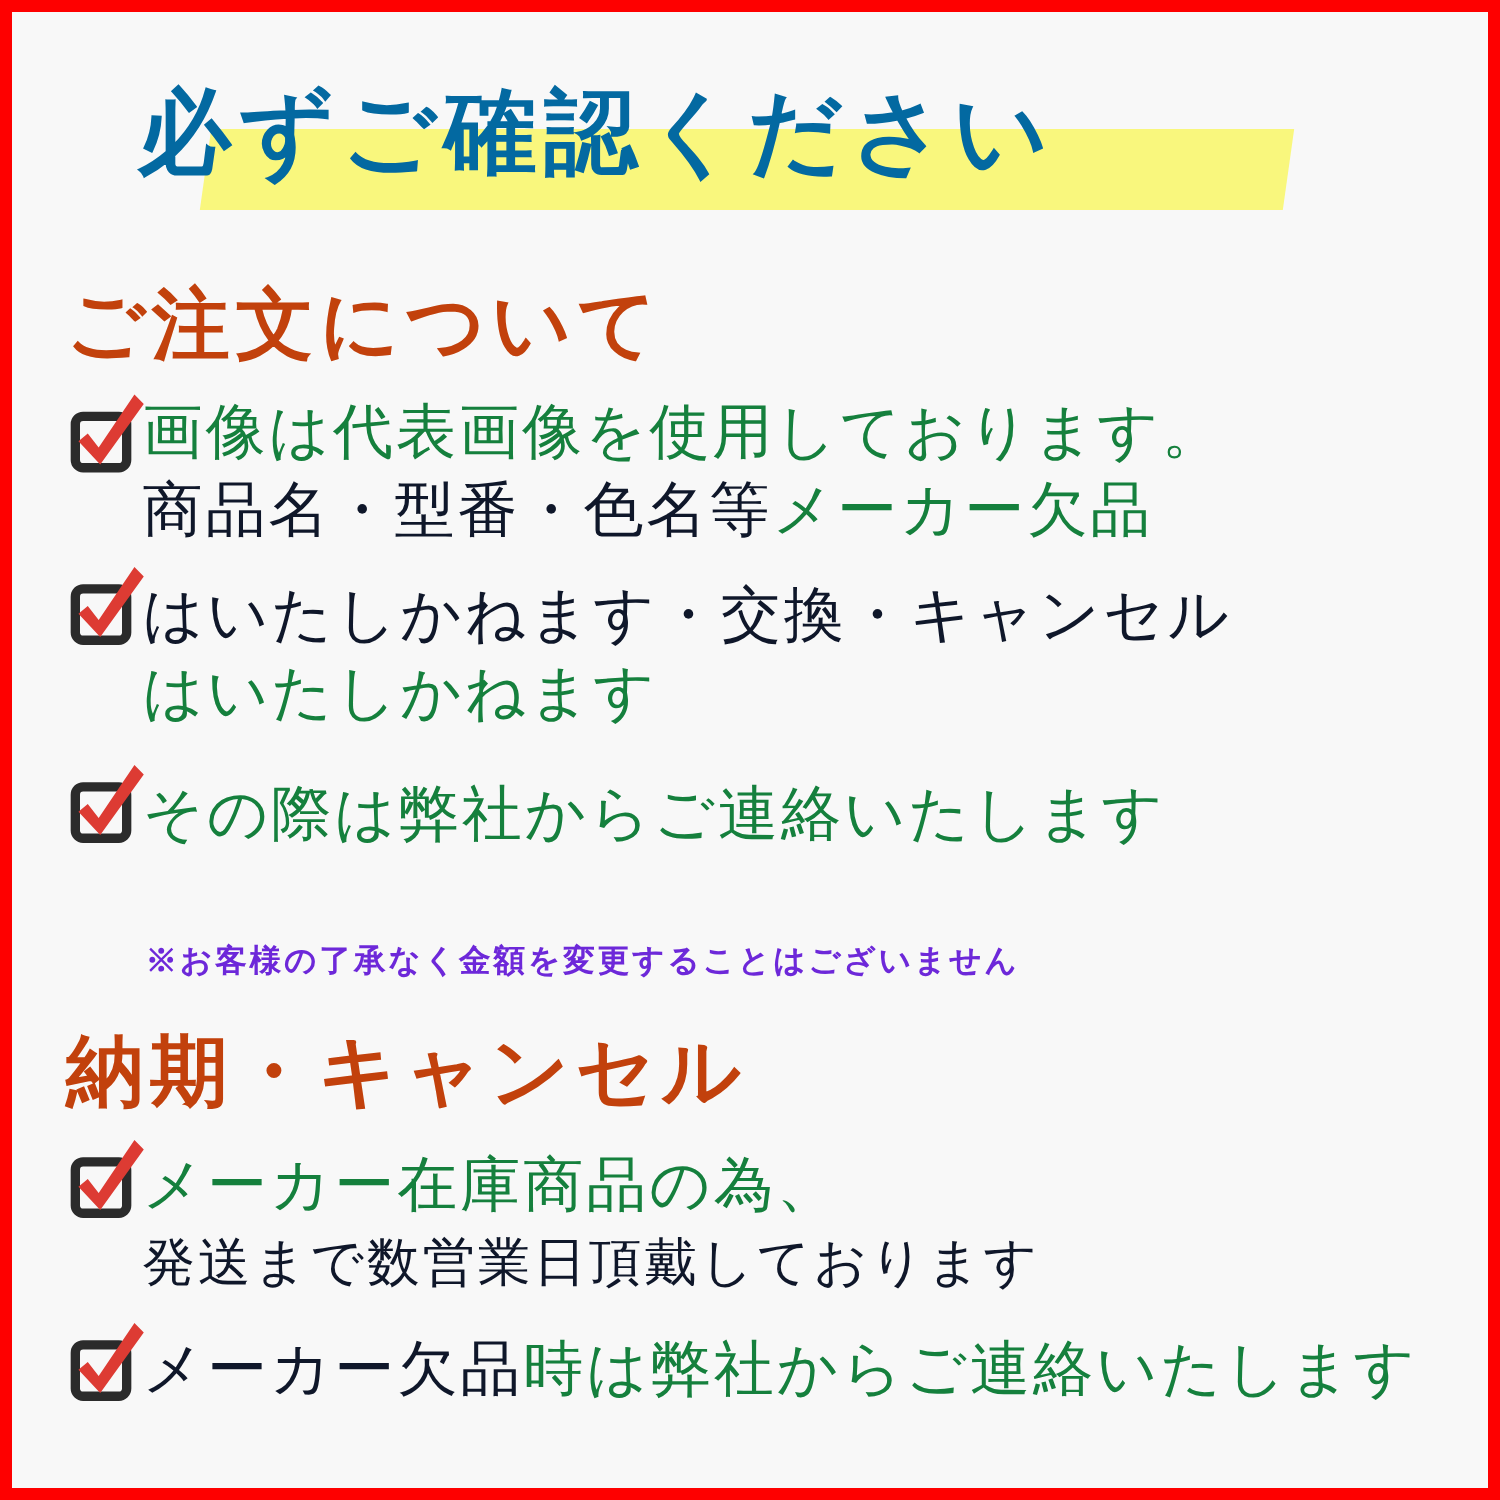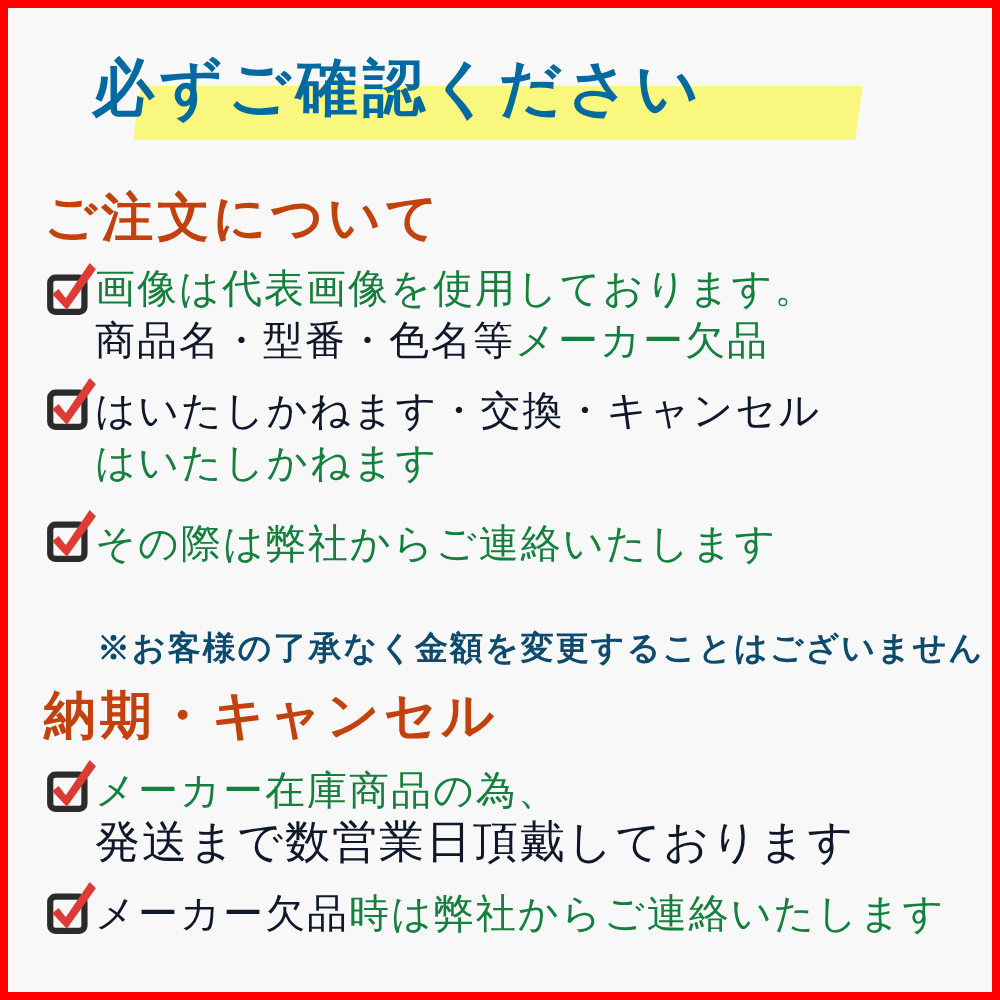--- a/index.html
+++ b/index.html
@@ -70,27 +70,27 @@
     white-space:nowrap;
     z-index:1;
   }
   .text1{top:262px;}
   .text2{top:384px;}
   .text3{top:517px;}
   .text4{top:764px;}
   .text5{top:887px;}
   .seg-black{color:#15803d;}
   .seg-red{color:#0f172a;font-weight:normal;}
-  .line-big{font-size:45px;letter-spacing:2px;}
+  .line-big{font-size:35px;letter-spacing:2px;}
   .note{
     position:absolute;
     left:97px;top:626px;
-    font-size:33px;
+    font-size:21px;
     letter-spacing:2px;
-    color:#0c4a6e;
+    color:#6d28d9;
     font-weight:bold;
     white-space:nowrap;
     z-index:1;
   }
 </style>
 </head>
 <body>
 
 <div class="page">
   <div class="frame"></div>

